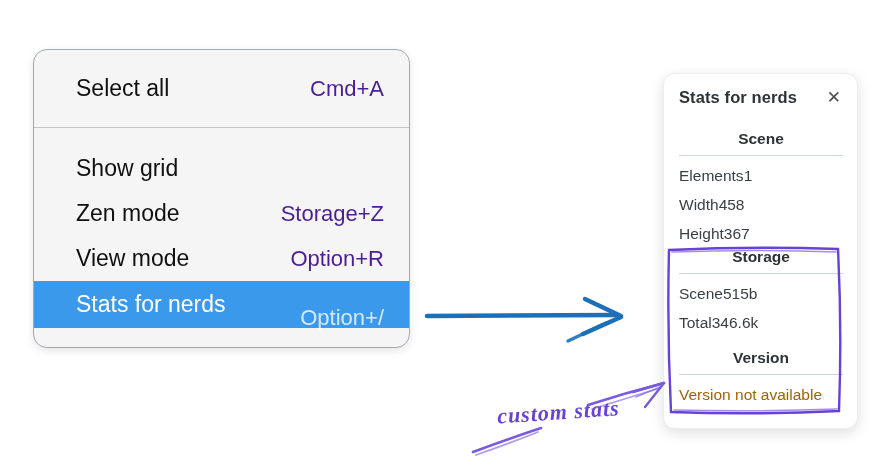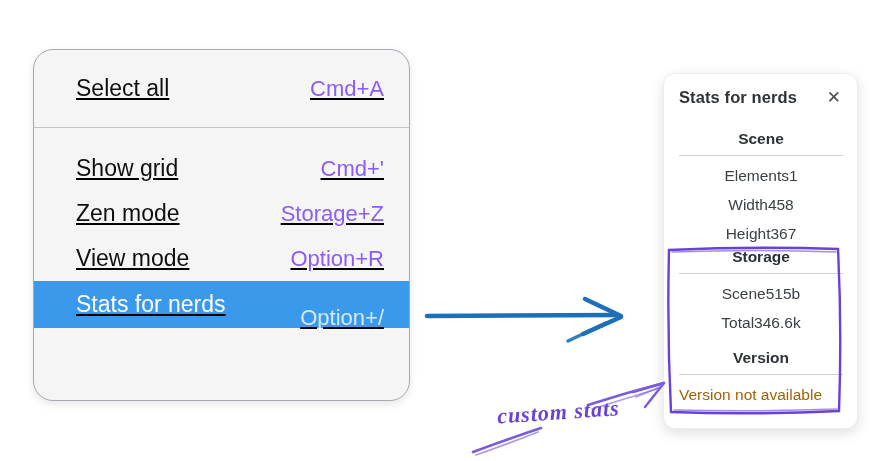--- a/index.html
+++ b/index.html
@@ -2,56 +2,56 @@
 <html><head>
 <meta charset="utf-8">
 <style>
   * { margin:0; padding:0; box-sizing:border-box; }
   html,body { width:873px; height:461px; background:#ffffff; overflow:hidden;
               font-family:"Liberation Sans", sans-serif; }
   .stage { position:relative; width:873px; height:461px; background:#fff; }
 
   
   .menu {
-    position:absolute; left:33px; top:49px; width:377px; height:352px;
-    background:#f5f5f6; border:1px solid #a3aab2; border-radius:20px;
+    position:absolute; left:33px; top:49px; width:377px; height:299px;
+    background:#f5f5f6; border:1px solid #a3aab2; border-radius:14px;
     box-shadow:0 3px 8px rgba(0,0,0,0.10);
-    display:flex; flex-direction:column; overflow:hidden;text-decoration:underline;
+    display:flex; flex-direction:column; overflow:hidden;
   }
   .menu-item {
     display:flex; align-items:center; justify-content:space-between;
     padding:0 25px 0 42px; cursor:default;
   }
   .mi-first { height:77px; }
   .mi-sep { height:0; border-top:1px solid #c2c4c7; }
   .mi-gap { height:18px; }
   .mi-row { height:45px;text-align:center; }
   .mi-label { font-size:23px; color:#101010; }
-  .mi-short { font-size:22px; color:#8b5cf6; }
+  .mi-short { font-size:22px; color:#4c1d95; }
   .mi-selected { height:47px; background:#3b99ec; }
   .mi-selected .mi-label { color:#ffffff; }
   .mi-selected .mi-short { color:rgba(255,255,255,0.78);margin-top:27px; }
 
   
   .panel {
     position:absolute; left:663px; top:73px; width:195px; height:356px;
     background:#ffffff; border:1px solid #ededed; border-radius:12px;
     box-shadow:0 4px 14px rgba(0,0,0,0.13);
     padding:13px 14px 10px 15px; color:#343a40;
   }
   .panel-head { display:flex; align-items:center; justify-content:space-between; }
   .panel-title { font-size:16.5px; font-weight:700; color:#2f3338; letter-spacing:.1px; }
   .close-btn { font-size:17px; color:#4a4f55; line-height:1; cursor:pointer;
                background:none; border:none; padding:2px 2px; font-family:"Liberation Sans",sans-serif; }
   .sec-head { text-align:center; font-weight:700; font-size:15.5px; color:#2f3338; }
   .sec-head.scene  { margin-top:22px; }
   .sec-head.storage{ }
   .sec-head.version{ margin-top:12px; }
   .rule { border:none; border-top:1px solid #ccd3da; margin:7px 0 5px 0; }
-  .stat-row { display:flex; justify-content:center; font-size:15.5px;
+  .stat-row { display:flex; justify-content:flex-start; font-size:15.5px;
               color:#3a3f45; line-height:29px; }
   .note { font-size:15.5px; color:#a16207; margin-top:9px; line-height:22px; }
 
   
   .overlay { position:absolute; left:0; top:0; width:873px; height:461px; pointer-events:none; }
   .handwrite {
     position:absolute; left:497px; top:398px; width:160px;
     font-family:cursive; font-style:italic; font-weight:700;
     font-size:22px; color:#6741d9; letter-spacing:1px; transform:rotate(-4deg);
     pointer-events:none;
@@ -64,21 +64,20 @@
 
   <div class="menu">
     <div class="menu-item mi-first">
       <span class="mi-label">Select all</span>
       <span class="mi-short">Cmd+A</span>
     </div>
     <div class="mi-sep"></div>
     <div class="mi-gap"></div>
     <div class="menu-item mi-row">
       <span class="mi-label">Show grid</span>
-      <span class="mi-short">Cmd+'</span>
     </div>
     <div class="menu-item mi-row">
       <span class="mi-label">Zen mode</span>
       <span class="mi-short">Storage+Z</span>
     </div>
     <div class="menu-item mi-row">
       <span class="mi-label">View mode</span>
       <span class="mi-short">Option+R</span>
     </div>
     <div class="menu-item mi-selected">

